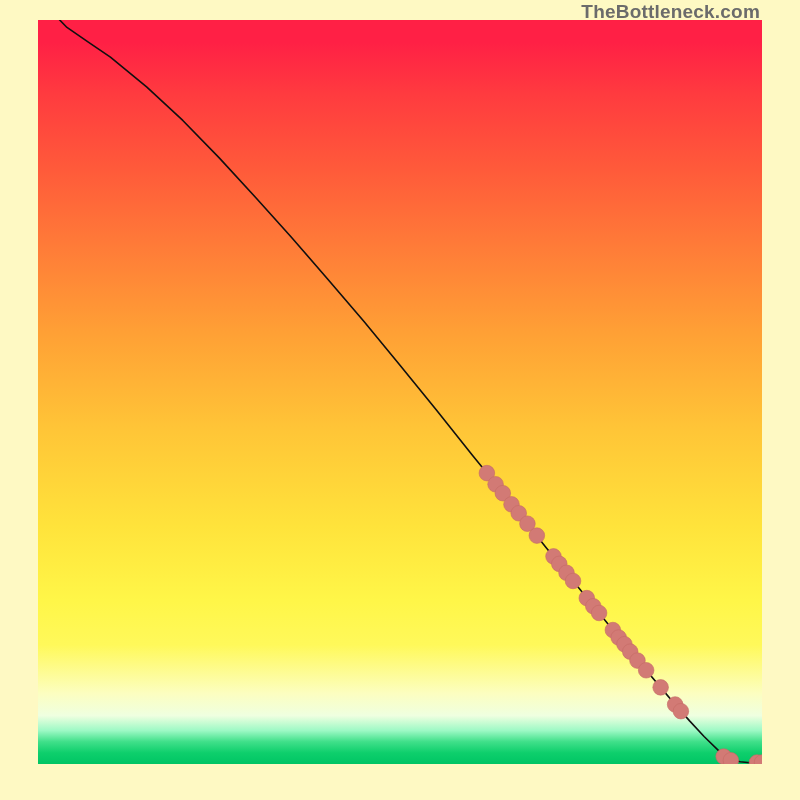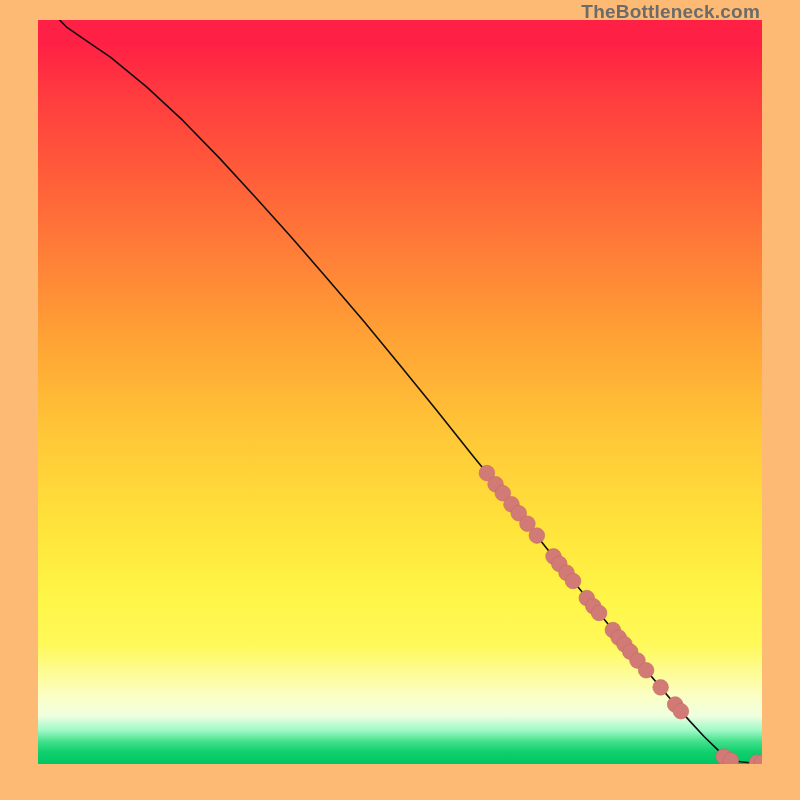--- a/index.html
+++ b/index.html
@@ -7,21 +7,21 @@
     padding: 0;
     width: 800px;
     height: 800px;
     overflow: hidden;
     background: #000;
   }
   .stage {
     position: relative;
     width: 800px;
     height: 800px;
-    background: #fdba74;
+    background: #fef9c3;
     text-decoration: underline;
   }
   .plot {
     position: absolute;
     left: 38px;
     top: 20px;
     width: 724px;
     height: 744px;
     overflow: hidden;
   }

